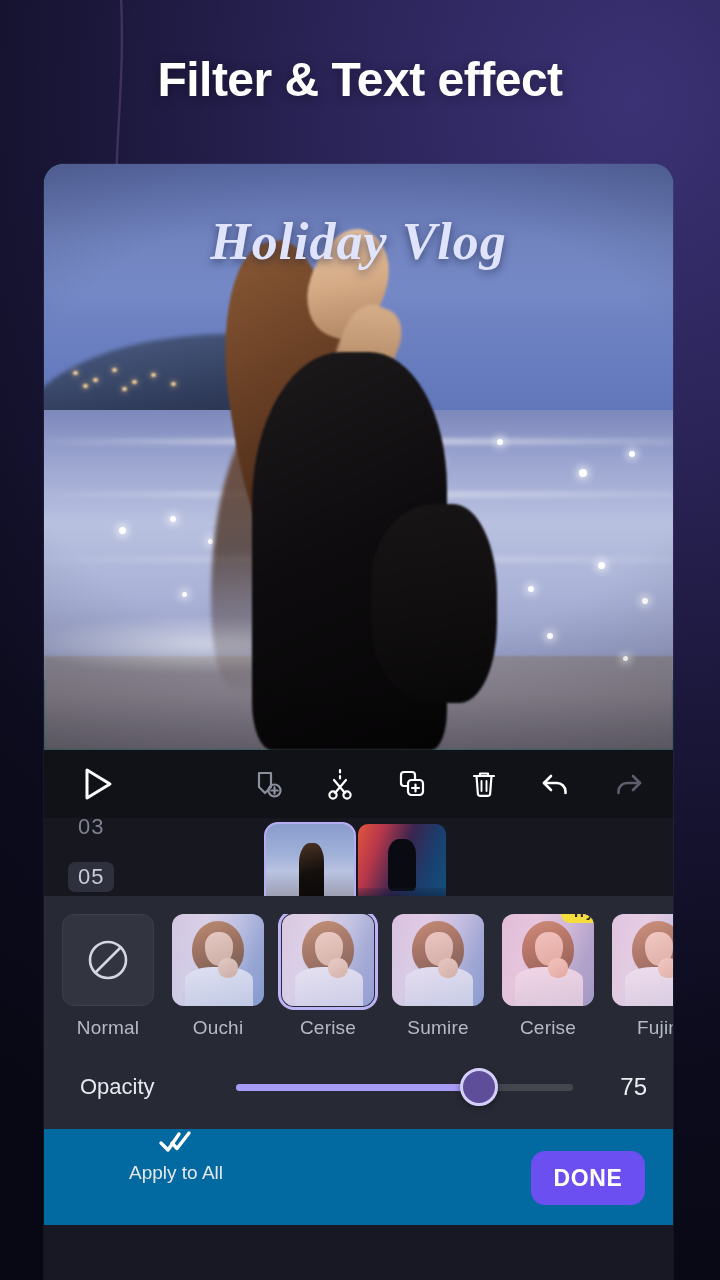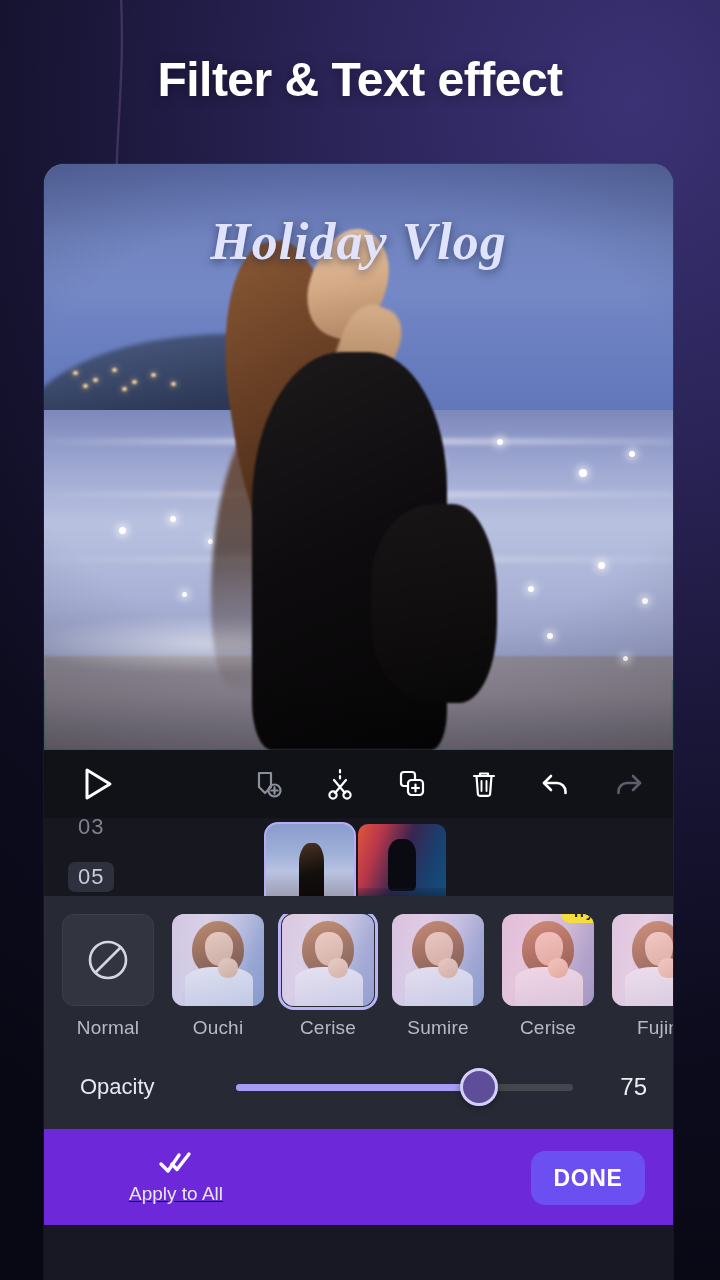--- a/index.html
+++ b/index.html
@@ -252,22 +252,22 @@
   #slider-knob {
     position:absolute; width:38px; height:38px; border-radius:50%;
     background:#5e4e99; border:3px solid #d5cefb;
     transform:translateX(-50%);
     box-shadow:0 2px 6px rgba(0,0,0,.4);
   }
   #opacity-value { width:62px; text-align:right; font-size:24px; color:#eceef4; }
 
   
   #bottom-bar {
-    background:#6d28d9; height:96px;
-    display:flex; align-items:center; padding:0 24px 0 74px; position:relative;text-decoration:underline;
+    background:#0369a1; height:96px;
+    display:flex; align-items:flex-start; padding:0 24px 0 74px; position:relative;
   }
   .bottom-action { display:flex; flex-direction:column; align-items:center; width:116px; }
   .bottom-action .ba-label { margin-top:7px; font-size:19px; color:#e6e8ef; }
   #done-btn {
     position:absolute; right:28px; top:22px;
     width:114px; height:54px; border-radius:14px;
     background:#6b4ff0; color:#fff;
     font-size:23px; font-weight:bold; letter-spacing:.6px;
     display:flex; align-items:center; justify-content:center;
     border:none; cursor:pointer; font-family:"Liberation Sans", sans-serif;

